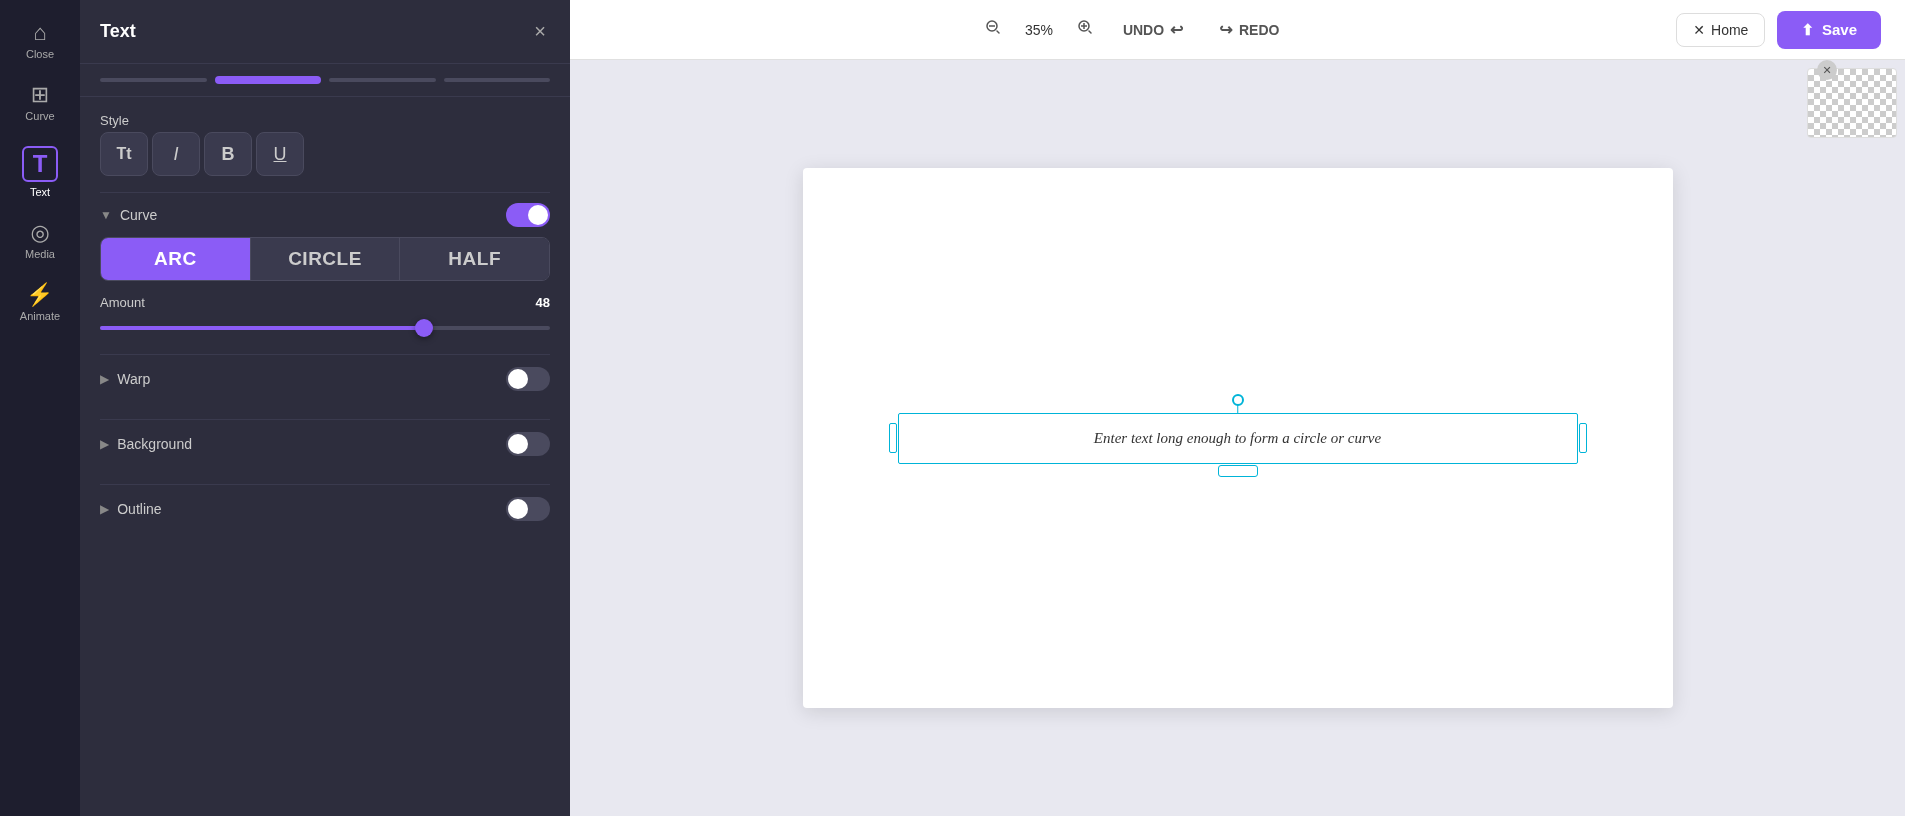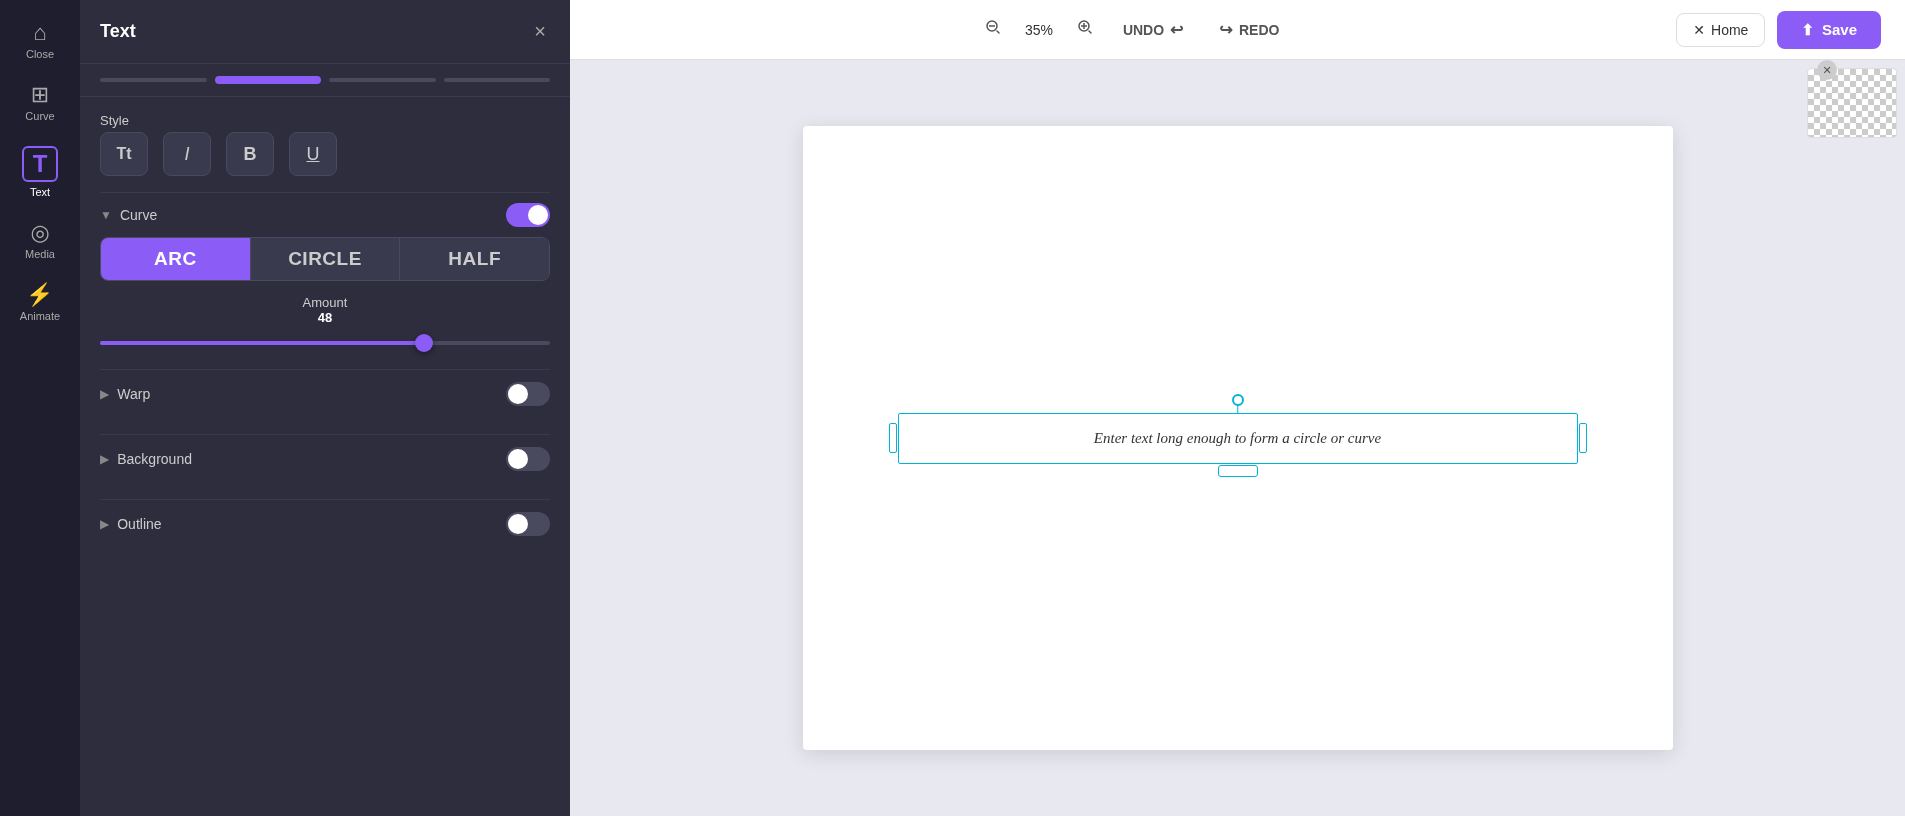--- a/index.html
+++ b/index.html
@@ -89,21 +89,21 @@
 
     
     .section-label {
       font-size: 13px;
       color: #ccc;
       font-weight: 500;
       margin-bottom: 4px;
     }
     .style-buttons {
       display: flex;
-      gap: 15px;
+      gap: 4px;
     }
     .style-btn {
       width: 48px;
       height: 44px;
       background: #3a3a4e;
       border: 1px solid #4a4a5e;
       border-radius: 8px;
       color: #ccc;
       cursor: pointer;
       display: flex;
@@ -175,21 +175,20 @@
     }
     .curve-btn.active { background: #8b5cf6; color: #fff; }
     .curve-btn:not(:last-child) { border-right: 1px solid #4a4a5e; }
 
     
     .amount-row {
       display: flex;
       align-items: center;
       justify-content: space-between;
       margin-top: 4px;
-      flex-direction: column;
     }
     .amount-label { font-size: 13px; color: #ccc; }
     .amount-value { font-size: 13px; color: #fff; font-weight: 700; }
     .slider-container {
       margin-top: 8px;
       position: relative;
       height: 20px;
       display: flex;
       align-items: center;
     }
@@ -323,21 +322,21 @@
     .canvas-area {
       flex: 1;
       display: flex;
       align-items: center;
       justify-content: center;
       background: #e8e8f0;
       position: relative;
     }
     .canvas-bg {
       width: 870px;
-      height: 624px;
+      height: 540px;
       background: #fff;
       border-radius: 4px;
       box-shadow: 0 4px 20px rgba(0,0,0,0.12);
       display: flex;
       align-items: center;
       justify-content: center;
       position: relative;
     }
 
     

